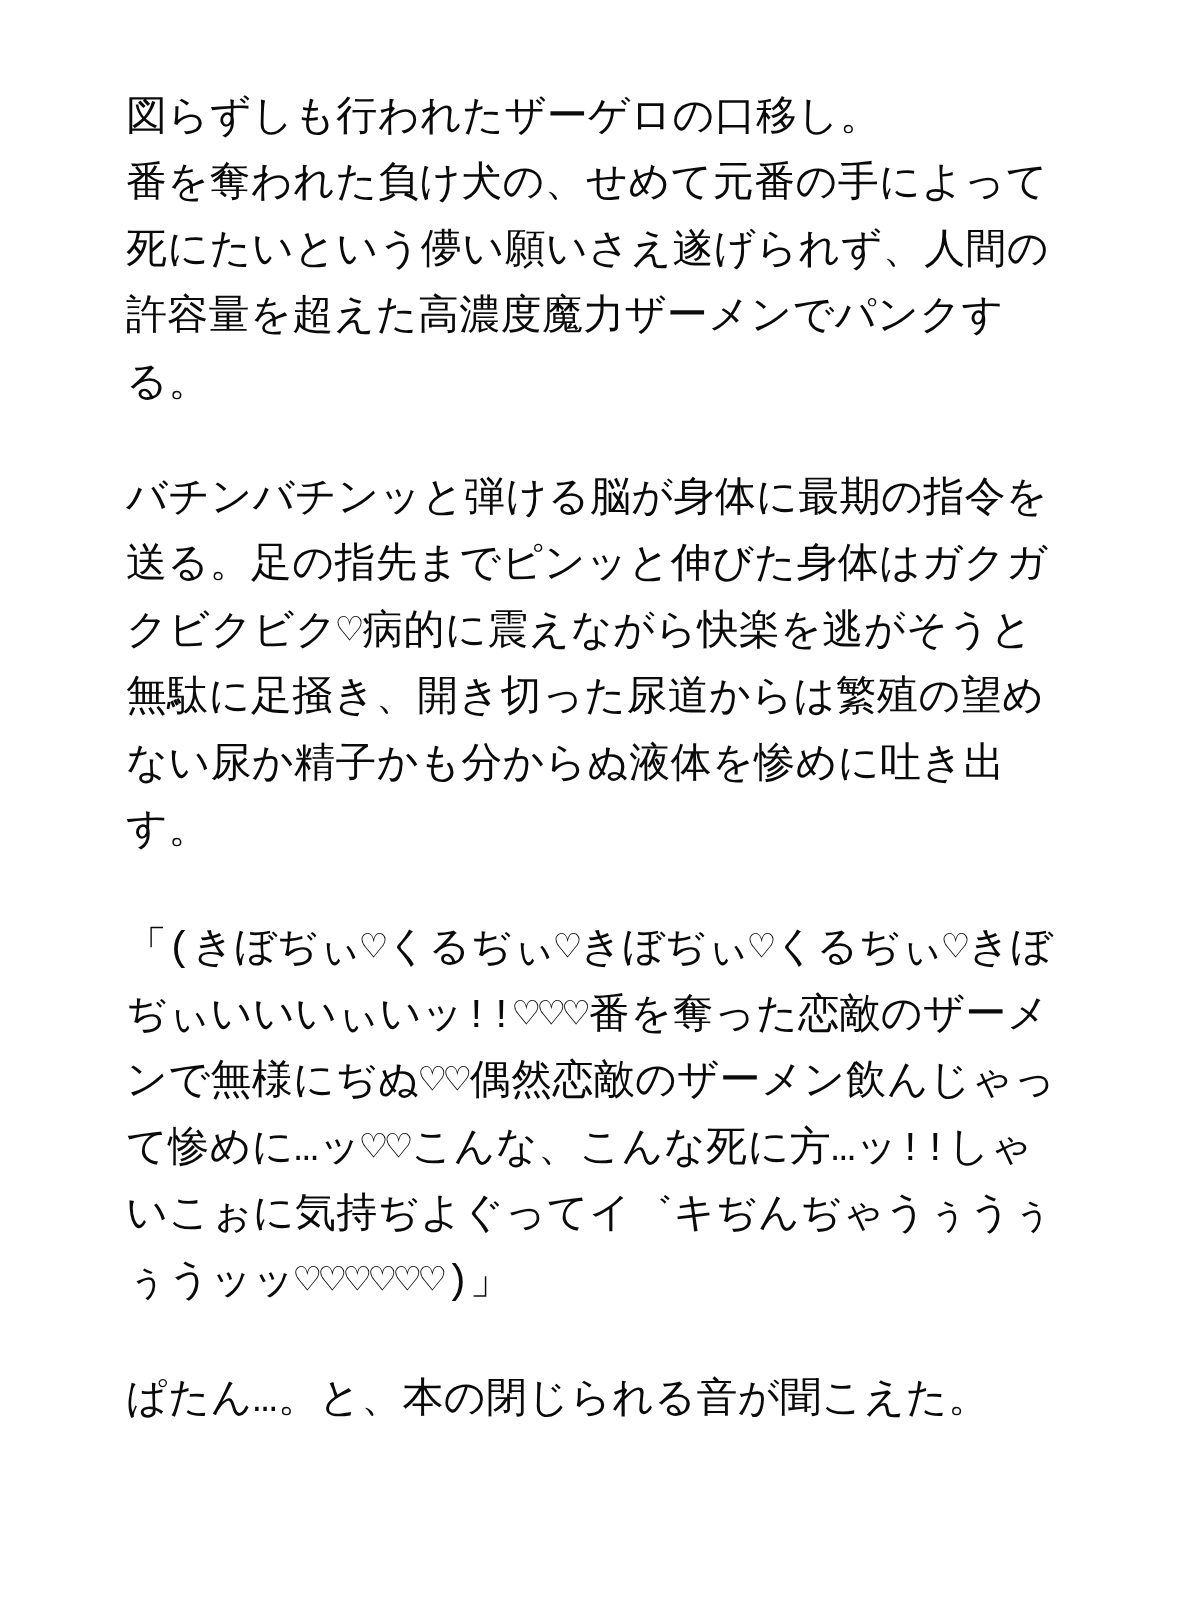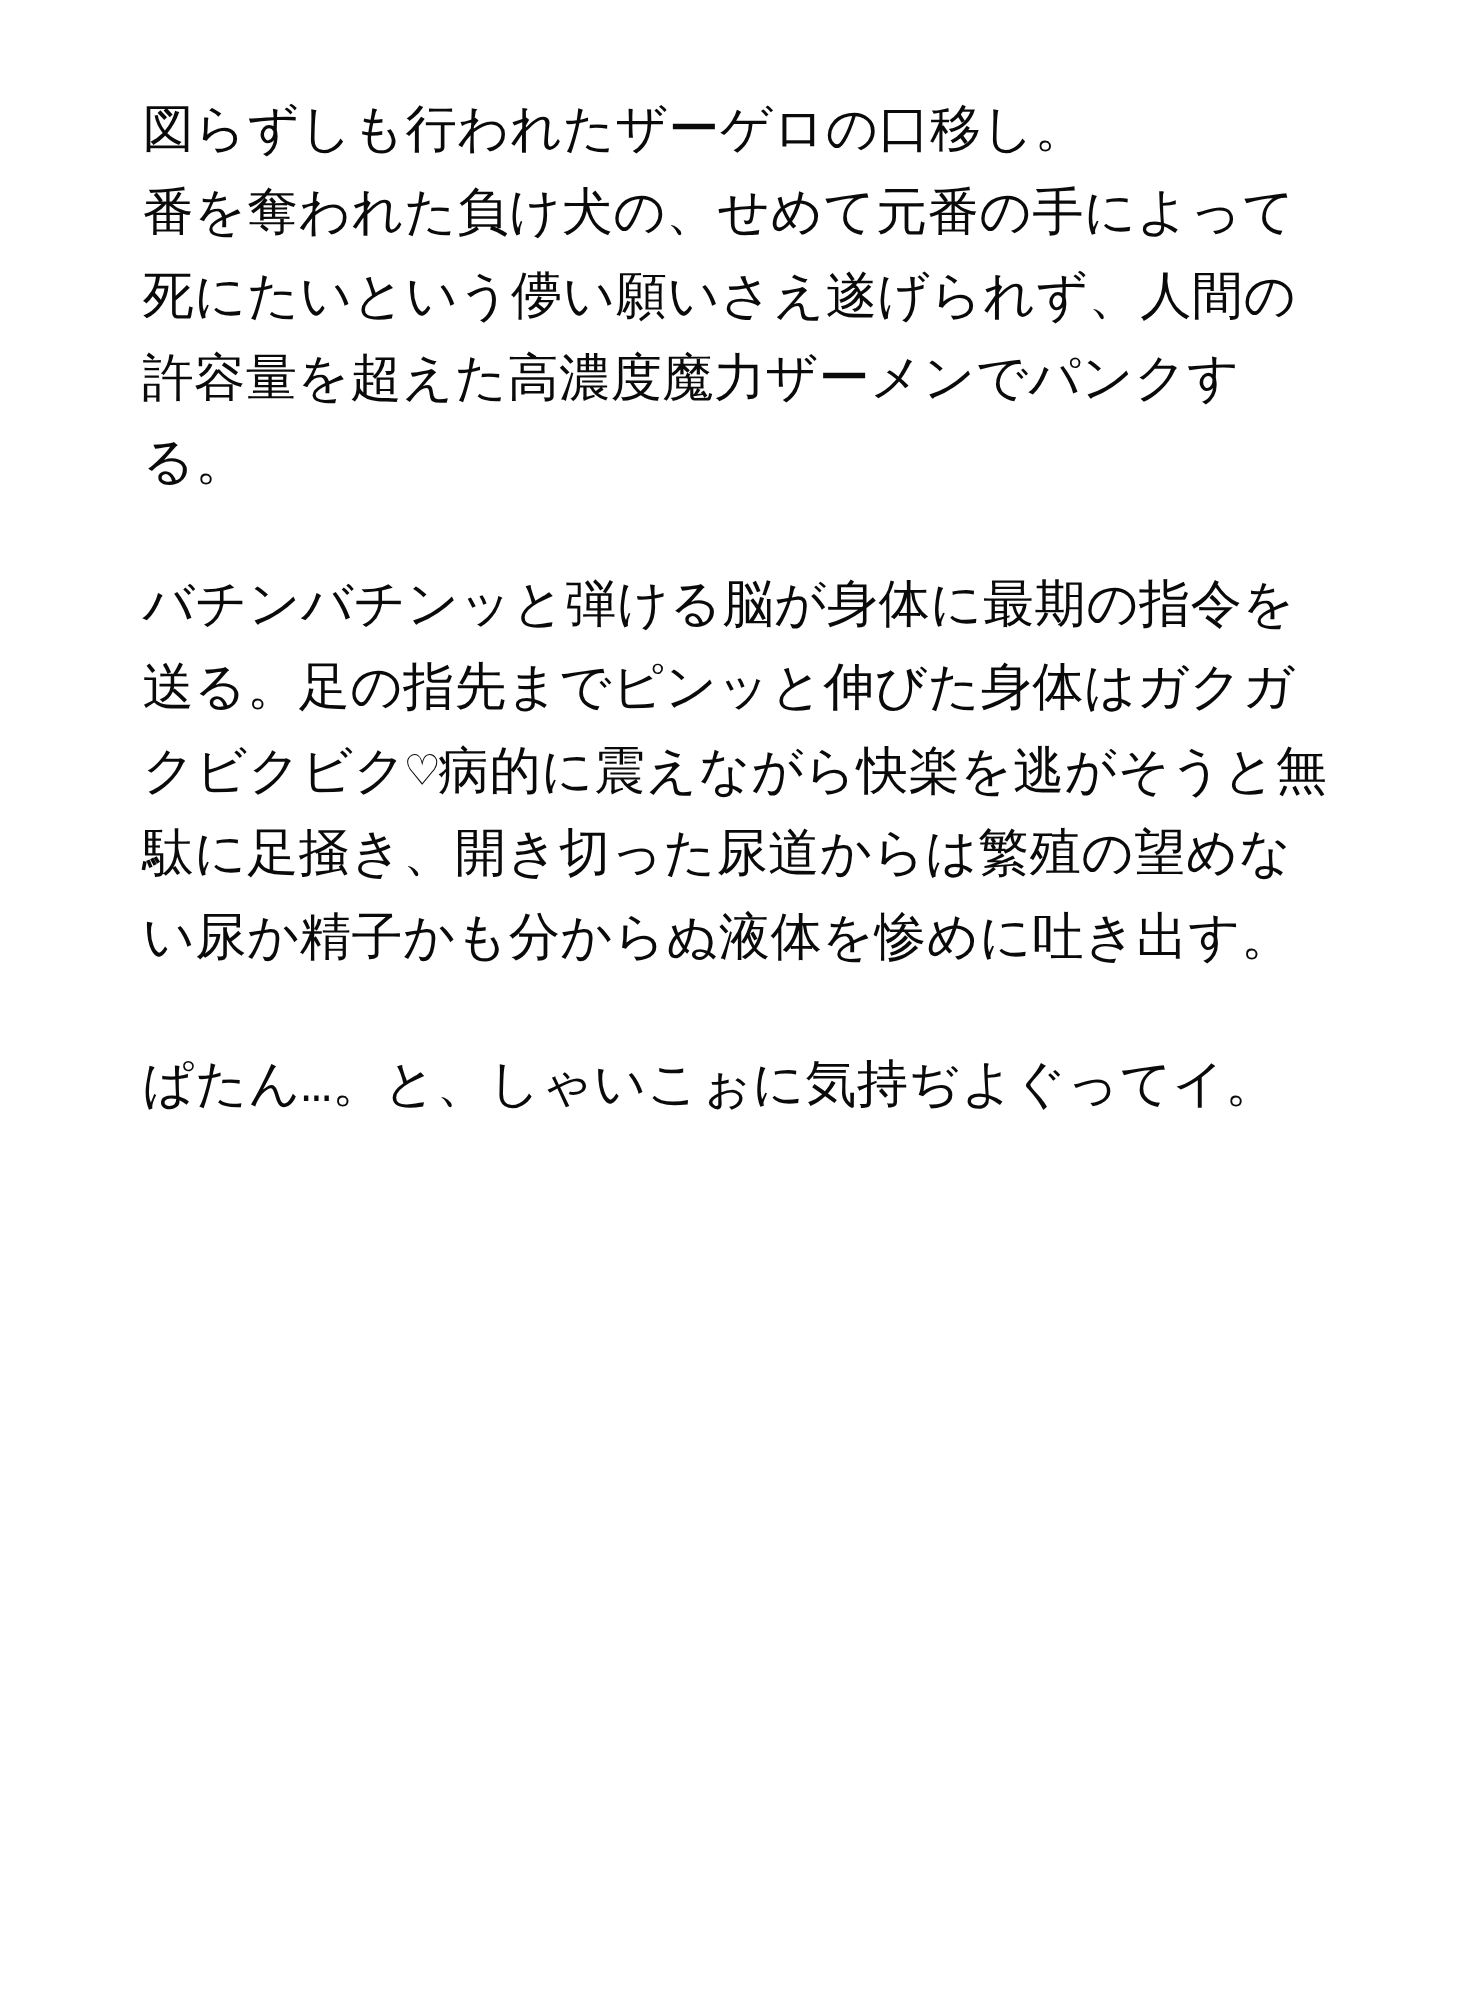--- a/index.html
+++ b/index.html
@@ -18,33 +18,34 @@
   }
   .doc-body {
     font-family: "DejaVu Sans", "Liberation Sans", sans-serif;
     font-size: 41px;
     line-height: 1.62;
     color: #0a0a0a;
     letter-spacing: 0.3px;
     font-weight: 400;
   }
   .para {
-    margin: 4px;
+    margin: 16px;
     white-space: pre-wrap;
     word-break: break-all;
     text-align: left;
   }
   .para + .para {
     margin-top: 52px;
     font-family: Liberation Mono, monospace;
   }
 </style>
 </head>
 <body>
 
 <div class="page">
   <div class="doc-body">
     <p class="para">図らずしも行われたザーゲロの口移し。
 番を奪われた負け犬の、せめて元番の手によって死にたいという儚い願いさえ遂げられず、人間の許容量を超えた高濃度魔力ザーメンでパンクする。</p>
     <p class="para">バチンバチンッと弾ける脳が身体に最期の指令を送る。足の指先までピンッと伸びた身体はガクガクビクビク♡病的に震えながら快楽を逃がそうと無駄に足掻き、開き切った尿道からは繁殖の望めない尿か精子かも分からぬ液体を惨めに吐き出す。</p>
-    <p class="para">ぱたん…。と、しゃいこぉに気持ぢよぐってイ。</p>
+    <p class="para">「(きぼぢぃ♡くるぢぃ♡きぼぢぃ♡くるぢぃ♡きぼぢぃいいいぃいッ!!♡♡♡番を奪った恋敵のザーメンで無様にぢぬ♡♡偶然恋敵のザーメン飲んじゃって惨めに…ッ♡♡こんな、こんな死に方…ッ!!しゃいこぉに気持ぢよぐってイ゛キぢんぢゃうぅうぅぅうッッ♡♡♡♡♡♡)」</p>
+    <p class="para">ぱたん…。と、本の閉じられる音が聞こえた。</p>
   </div>
 </div>
 
 </body></html>

